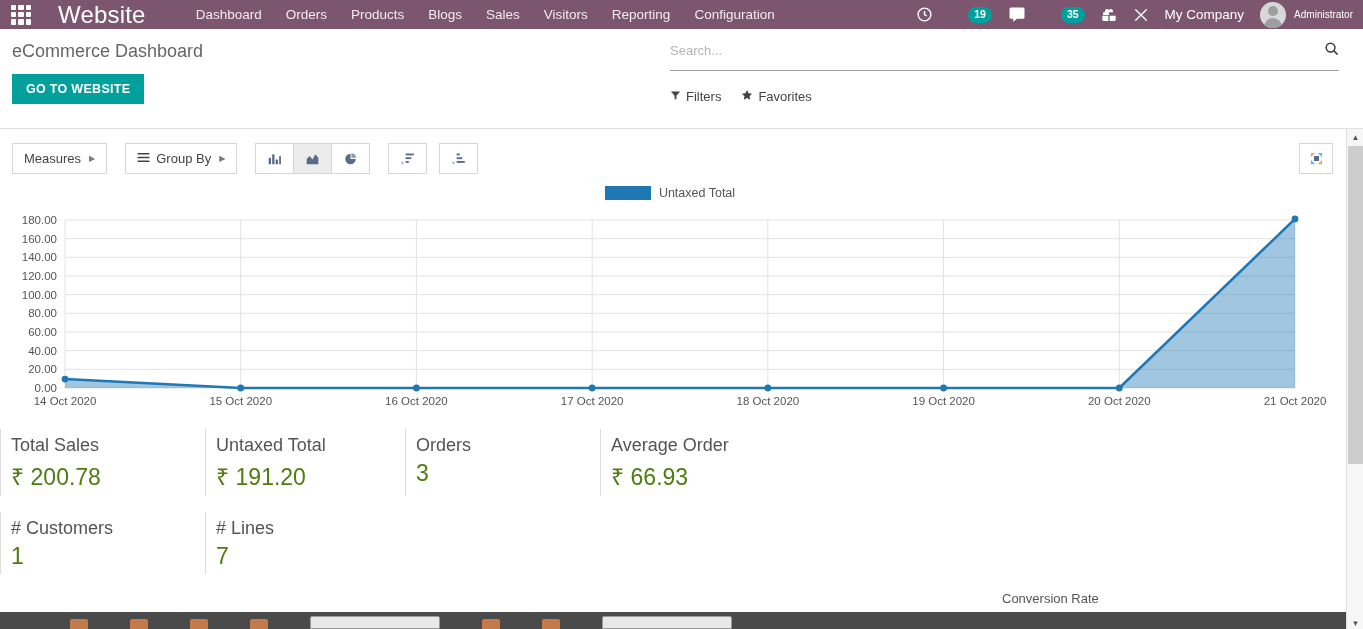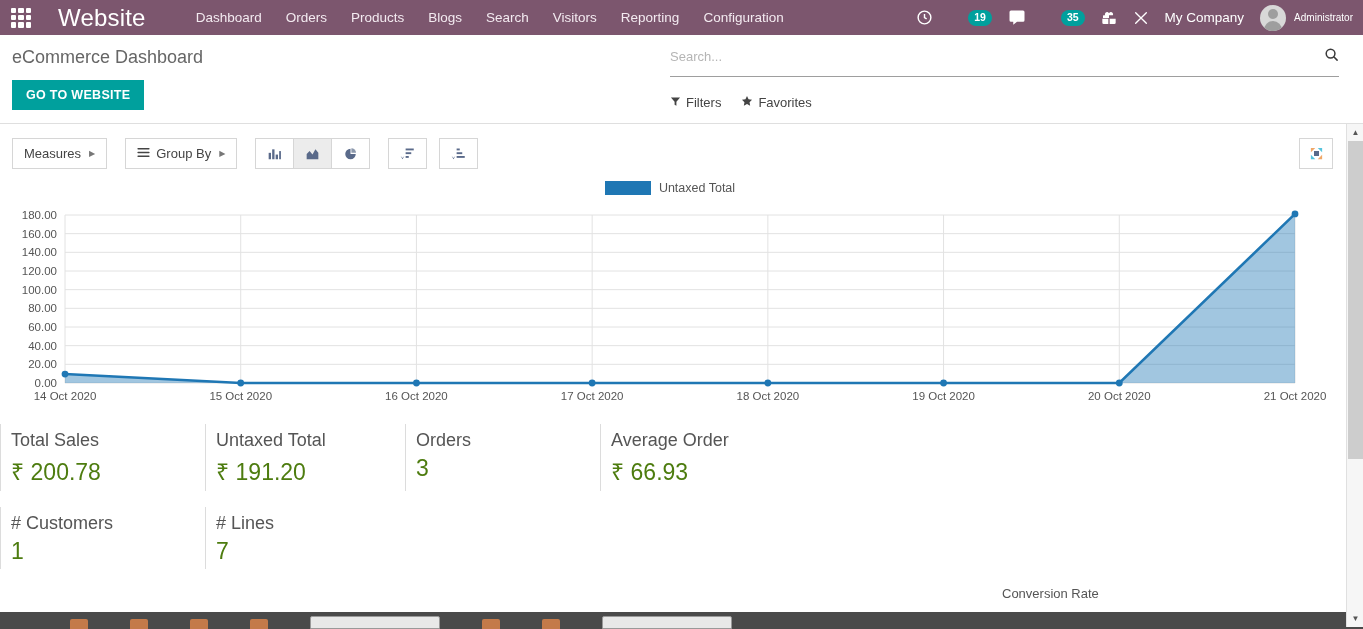--- a/index.html
+++ b/index.html
@@ -5,21 +5,21 @@
   * { box-sizing: border-box; margin: 0; padding: 0; }
   html, body {
     width: 1363px; height: 629px;
     font-family: "Liberation Sans", sans-serif;
     background: #ffffff;
     overflow: hidden;
   }
 
   
   .navbar {
-    height: 35px;
+    height: 29px;
     background: #7c566e;
     display: flex;
     align-items: center;
     color: #ffffff;
     position: relative;
   }
   .apps-grid {
     width: 26px; height: 26px;
     margin-left: 8px;
     display: grid;
@@ -92,21 +92,21 @@
   }
   .avatar::after {
     content: ""; position: absolute;
     width: 18px; height: 11px; border-radius: 9px 9px 0 0;
     background: #9e9e9e; left: 4px; top: 16px;
   }
   .username { font-size: 10px; color: #ffffff; }
 
   
   .control-panel {
-    height: 89px;
+    height: 100px;
     background: #ffffff;
     border-bottom: 1px solid #dfdfdf;
     display: flex;
     position: relative;
   }
   .cp-left { width: 670px; padding: 12px 0 0 12px; }
   .page-title {
     font-size: 18px;
     color: #666666;
     font-weight: normal;
@@ -277,21 +277,21 @@
       <i></i>
       <i></i>
   </div>
   <div class="brand">Website</div>
 
   <div class="menu">
     <div class="menu-item">Dashboard</div>
     <div class="menu-item">Orders</div>
     <div class="menu-item">Products</div>
     <div class="menu-item">Blogs</div>
-    <div class="menu-item">Search</div>
+    <div class="menu-item">Sales</div>
     <div class="menu-item">Visitors</div>
     <div class="menu-item">Reporting</div>
     <div class="menu-item">Configuration</div>
   </div>
 
   <div class="nav-right">
     <div class="nav-icon">
       <svg width="17" height="17" viewBox="0 0 24 24" fill="none" stroke="#ffffff" stroke-width="2">
         <circle cx="12" cy="12" r="9"></circle>
           <path d="M12 7v5l3 2"></path>

